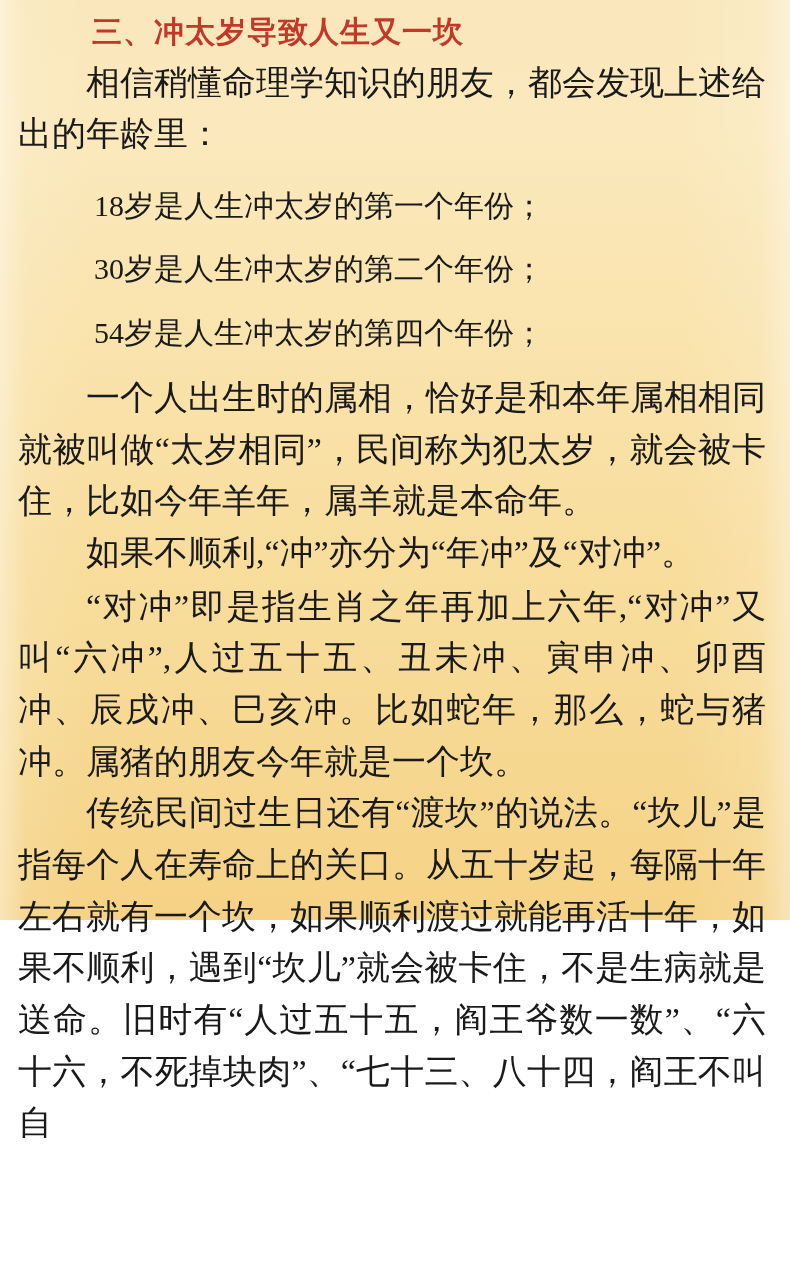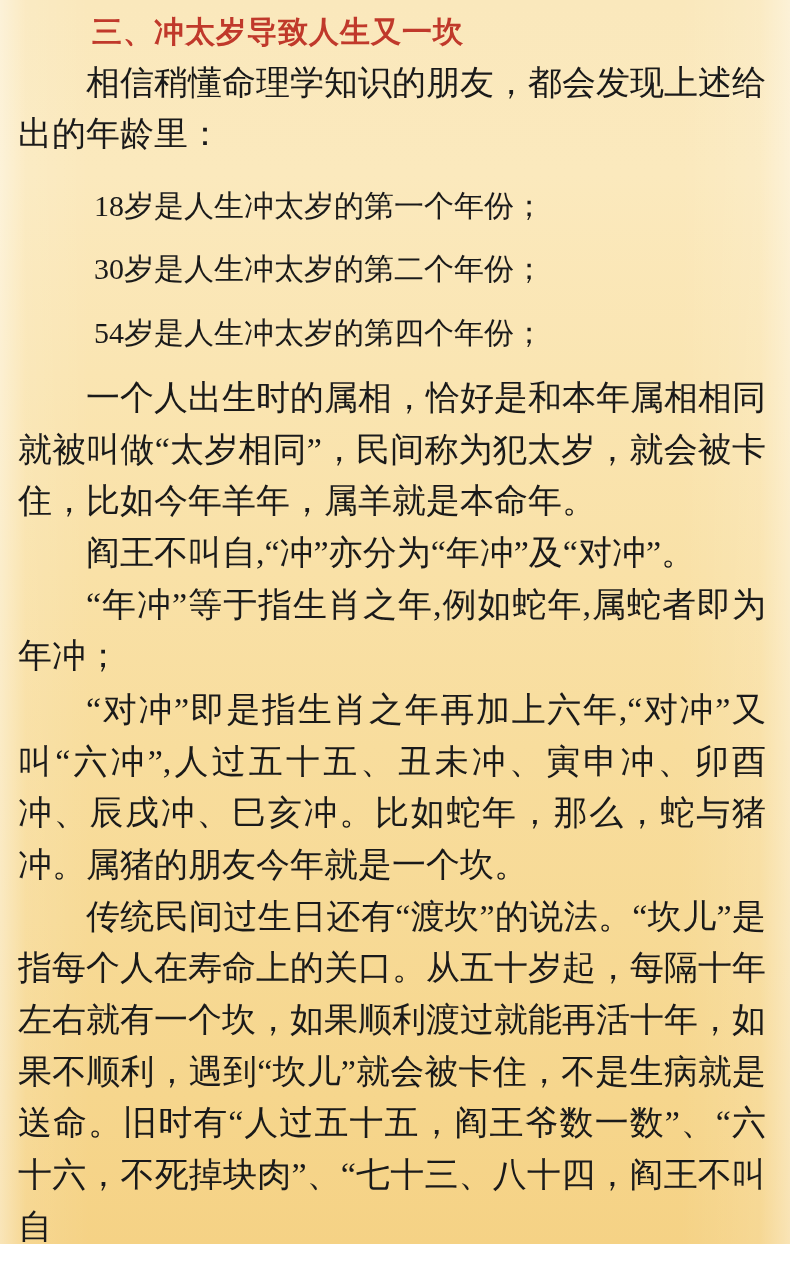--- a/index.html
+++ b/index.html
@@ -9,21 +9,21 @@
   }
   body {
     width: 790px;
     height: 1280px;
     overflow: hidden;
     font-family: "Liberation Serif", "DejaVu Serif", serif;
   }
   .page {
     position: relative;
     width: 790px;
-    height: 1244px;
+    height: 920px;
     box-sizing: border-box;
     padding: 0 18px 0 14px;
     background: linear-gradient(180deg,
         #fae8bc 0%,
         #fbe9bd 14%,
         #fae5b2 30%,
         #f9e1a7 46%,
         #f8dd9d 60%,
         #f7da96 74%,
         #f6d68d 88%,
@@ -91,22 +91,21 @@
 
     <p class="para">相信稍懂命理学知识的朋友，都会发现上述给出的年龄里：</p>
 
     <div class="spacer-sm"></div>
 
     <p class="list-line">18岁是人生冲太岁的第一个年份；</p>
     <p class="list-line">30岁是人生冲太岁的第二个年份；</p>
     <p class="list-line">54岁是人生冲太岁的第四个年份；</p>
 
     <p class="para">一个人出生时的属相，恰好是和本年属相相同就被叫做“太岁相同”，民间称为犯太岁，就会被卡住，比如今年羊年，属羊就是本命年。</p>
-    <p class="para">阎王不叫自,“冲”亦分为“年冲”及“对冲”。</p>
-    <p class="para">“年冲”等于指生肖之年,例如蛇年,属蛇者即为年冲；</p>
+    <p class="para">如果不顺利,“冲”亦分为“年冲”及“对冲”。</p>
 
     <div class="spacer-xs"></div>
 
     <p class="para">“对冲”即是指生肖之年再加上六年,“对冲”又叫“六冲”,人过五十五、丑未冲、寅申冲、卯酉冲、辰戌冲、巳亥冲。比如蛇年，那么，蛇与猪冲。属猪的朋友今年就是一个坎。</p>
     <p class="para">传统民间过生日还有“渡坎”的说法。“坎儿”是指每个人在寿命上的关口。从五十岁起，每隔十年左右就有一个坎，如果顺利渡过就能再活十年，如果不顺利，遇到“坎儿”就会被卡住，不是生病就是送命。旧时有“人过五十五，阎王爷数一数”、“六十六，不死掉块肉”、“七十三、八十四，阎王不叫自</p>
 
   </div>
 </div>
 
 </body></html>

